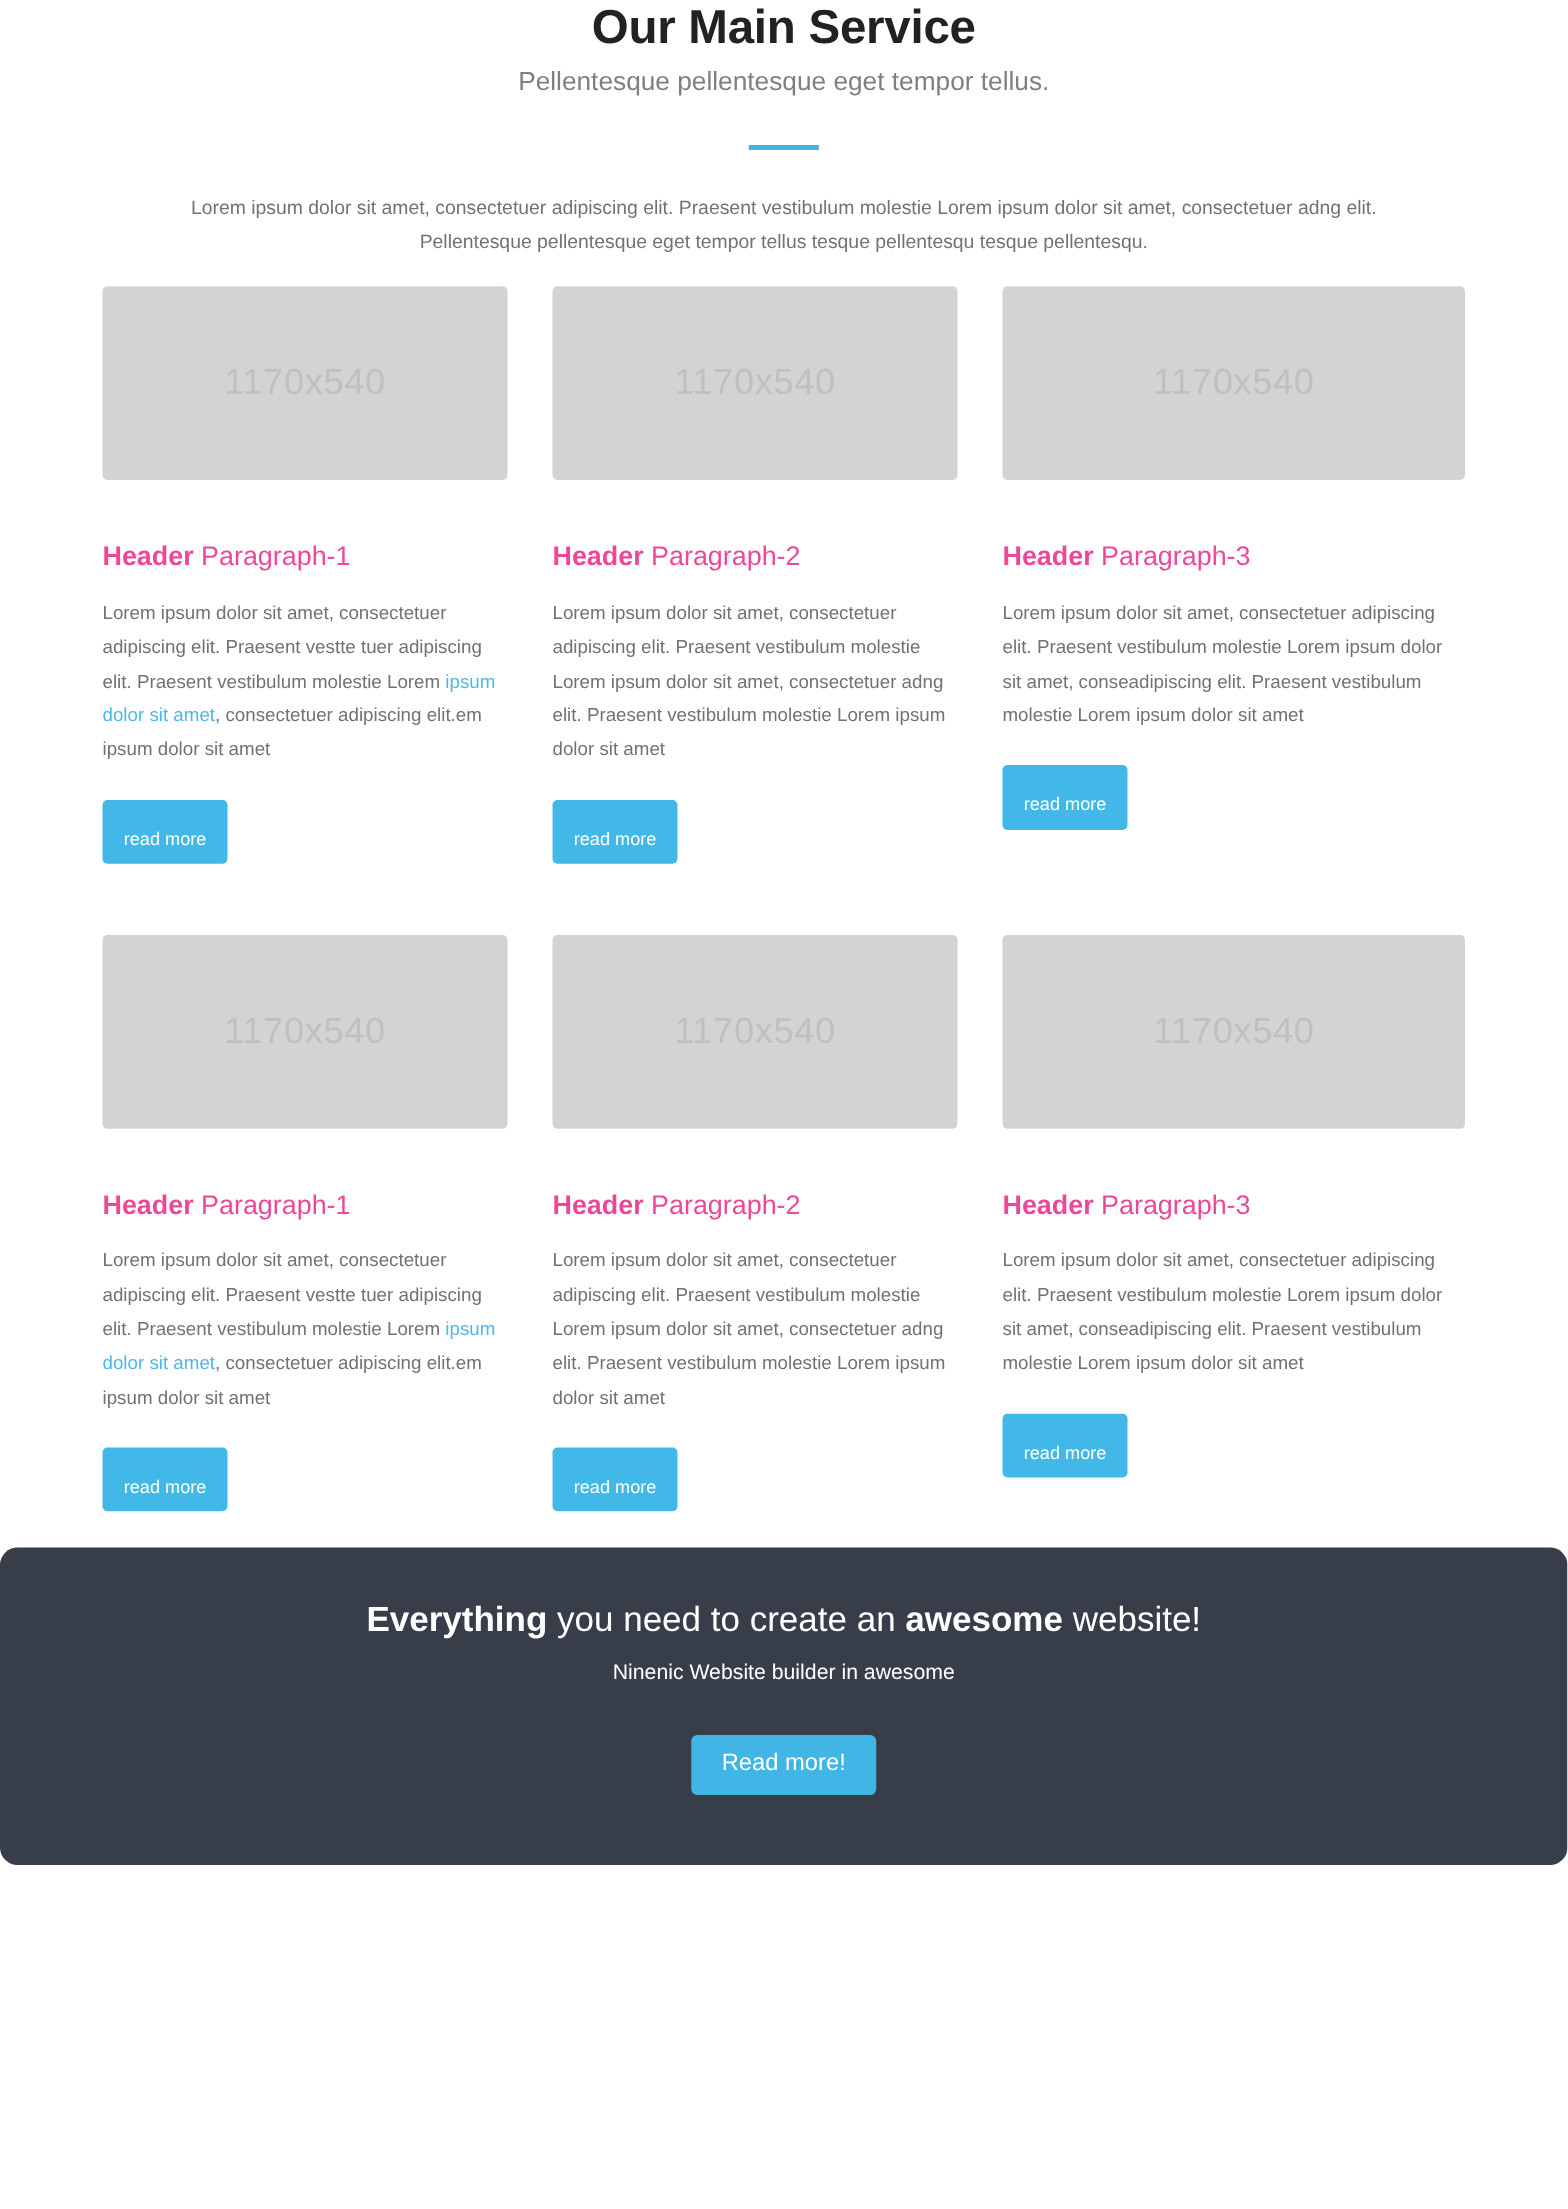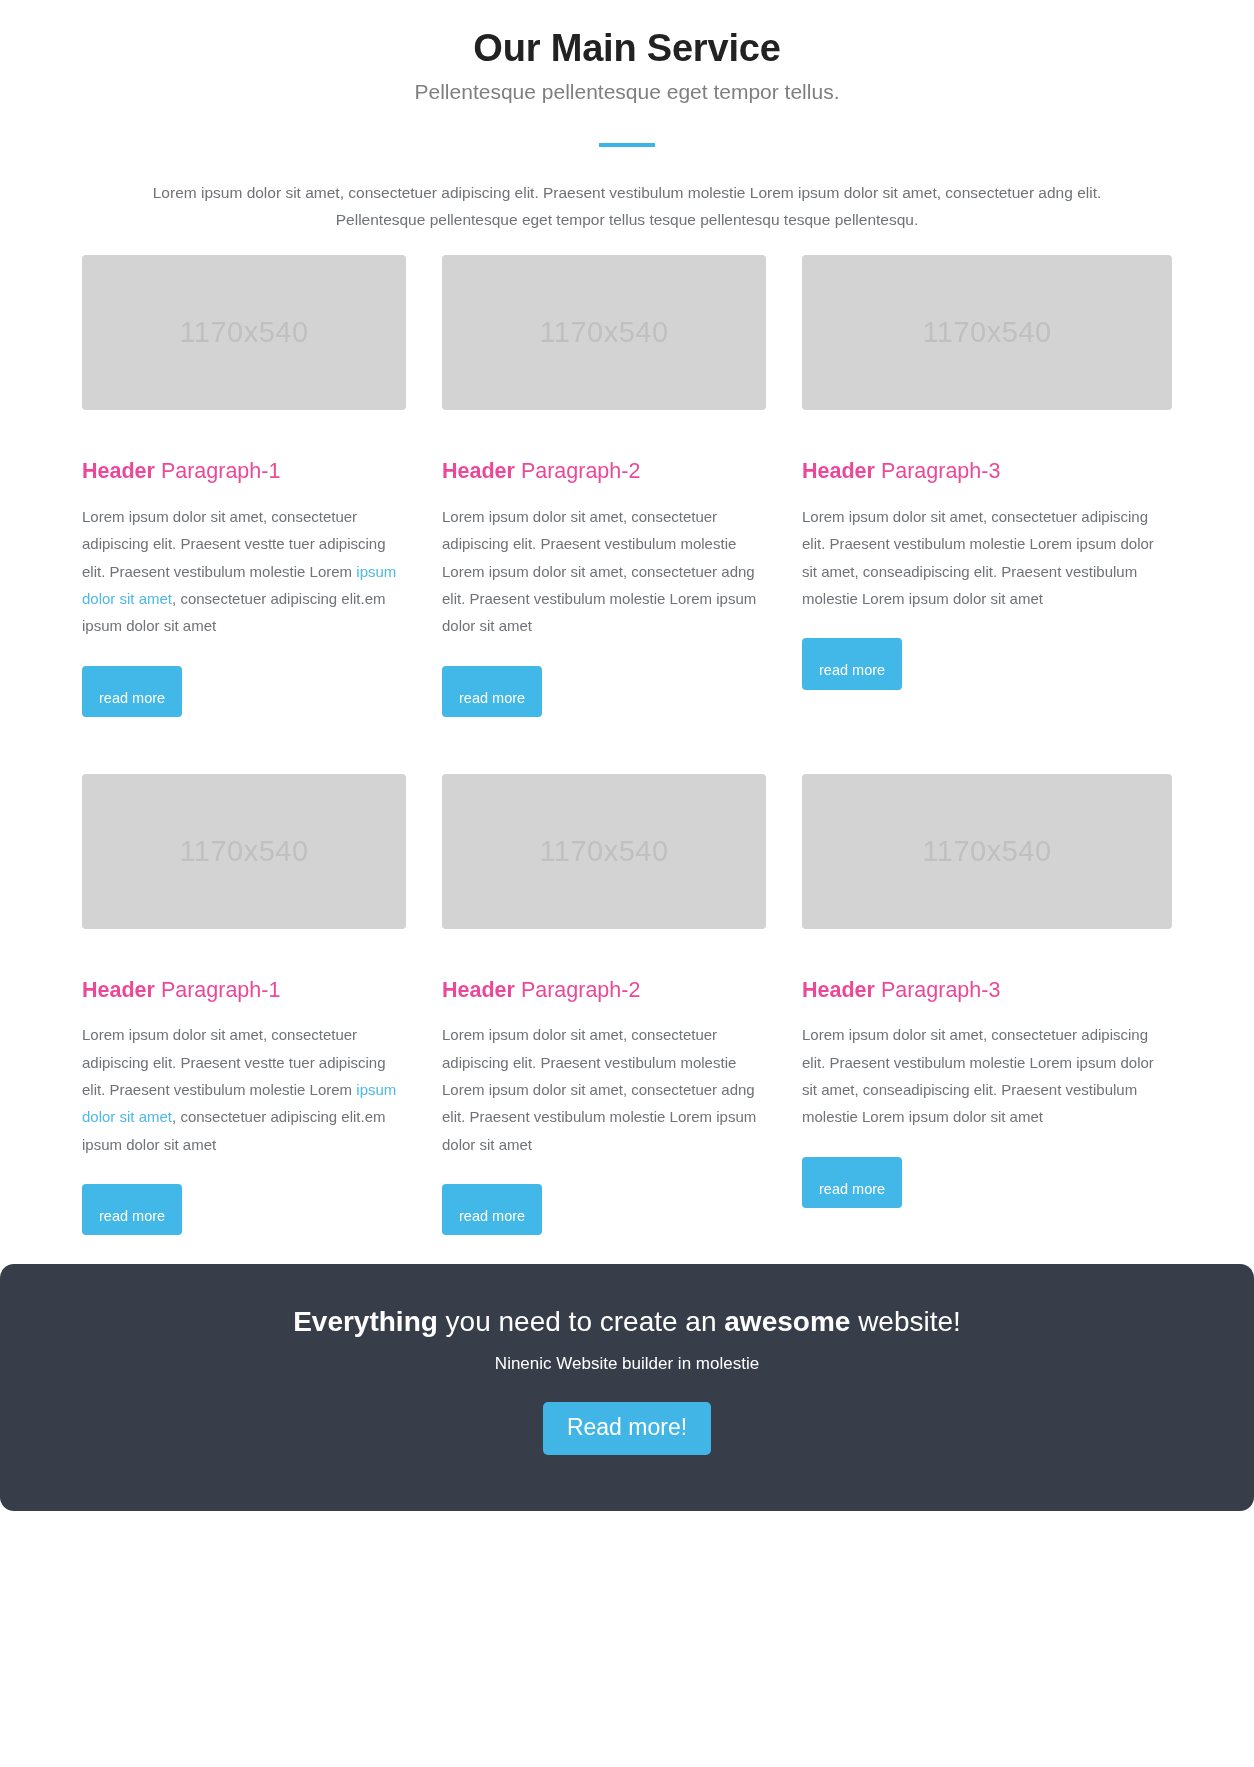--- a/index.html
+++ b/index.html
@@ -7,21 +7,21 @@
     width: 1254px;
     background: #ffffff;
     font-family: "Liberation Sans", sans-serif;
     -webkit-font-smoothing: antialiased;
   }
   body { width: 1254px; min-height: 1767px; overflow: hidden; }
 
   .page { width: 1254px; }
 
   
-  .section-head { padding-top: 26px; text-align: center; }
+  .section-head { text-align: center; }
   .section-title {
     font-size: 38px;
     font-weight: 700;
     color: #222222;
     letter-spacing: -0.2px;
     line-height: 1.2;
   }
   .section-subtitle {
     font-size: 21px;
     font-weight: 400;
@@ -126,25 +126,25 @@
   .cta-title b { font-weight: 700; }
   .cta-sub {
     color: #ffffff;
     font-size: 17px;
     font-weight: 400;
     margin-top: 12px;
     line-height: 1.4;
   }
   .cta-sub b { font-weight: 400; }
   .cta-btn {
-    margin-top: 26px;
+    margin-top: 38px;
     display: inline-block;
     background: #41b6e6;
     color: #ffffff;
-    font-size: 23px;
+    font-size: 19px;
     padding: 12px 24px 13px;
     border: none;
     border-radius: 5px;
     cursor: pointer;
     line-height: 1.2;
     font-family: "Liberation Sans", sans-serif;
   }
 </style>
 </head>
 <body>
@@ -249,18 +249,18 @@
       </div>
     </div>
 
   </div>
 
   <div class="cta">
     <div class="cta-title">
       <b>Everything</b><span> you need to create an </span><b>awesome</b><span> website!</span>
     </div>
     <div class="cta-sub">
-      <b>Ninenic Website builder</b><span> in molestie</span>
+      <b>Ninenic Website builder</b><span> in awesome</span>
     </div>
     <button class="cta-btn">Read more!</button>
   </div>
 
 </div>
 
 </body></html>

